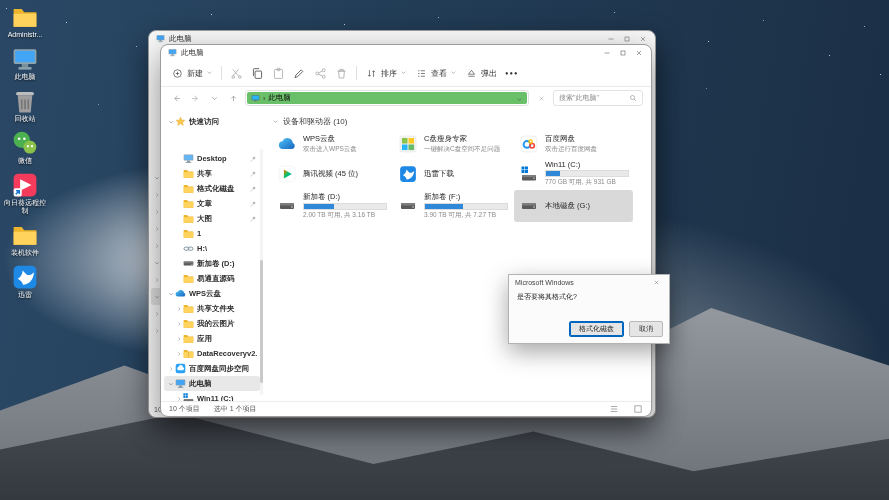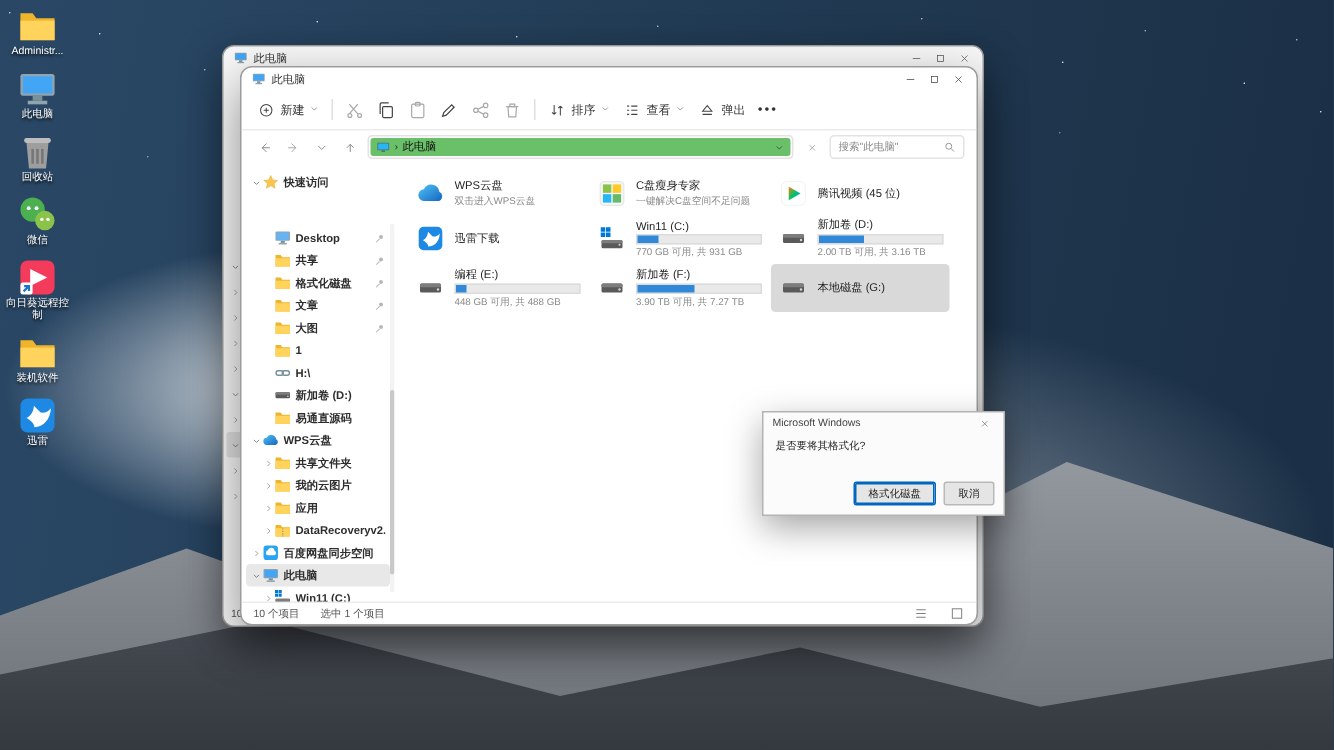--- a/index.html
+++ b/index.html
@@ -719,20 +719,26 @@
             <svg viewBox="0 0 16 16">
               <rect x="1" y="5" width="14" height="6" rx="1" fill="#5a5a5a"></rect>
               <rect x="1" y="5" width="14" height="2.5" rx="1" fill="#7d7d7d"></rect>
               <circle cx="13" cy="9" r=".8" fill="#cfd8dc"></circle>
             </svg>
           </span>
                    <span class="nav-lbl">新加卷 (D:)</span>
         </div>
       </div>
     <div class="mainpane">
+      <div class="sec-head">
+        <svg viewBox="0 0 16 16">
+            <path d="M4 6l4 4 4-4" fill="none" stroke="#555"></path>
+          </svg>
+        <span>设备和驱动器 (10)</span>
+      </div>
       <div class="tile-grid" id="tile-grid">
           <div class="tile">
             <span class="tic ">
               <svg viewBox="0 0 16 16">
                 <defs>
                   <linearGradient id="gwps" x1="0" y1="0" x2="1" y2="1">
                     <stop offset="0" stop-color="#4fc3f7"></stop>
                     <stop offset="1" stop-color="#1565c0"></stop>
                   </linearGradient>
                 </defs>
@@ -750,20 +756,34 @@
                 <rect x="1" y="1" width="14" height="14" rx="2" fill="#f7f7f7" stroke="#ddd" stroke-width=".5"></rect>
                 <rect x="2.6" y="2.6" width="5" height="5" fill="#8bc34a"></rect>
                 <rect x="8.4" y="2.6" width="5" height="5" fill="#ffca28"></rect>
                 <rect x="2.6" y="8.4" width="5" height="5" fill="#29b6f6"></rect>
                 <rect x="8.4" y="8.4" width="5" height="5" fill="#66bb6a"></rect>
               </svg>
             </span>
                   <span class="txt">
               <span class="tname">C盘瘦身专家</span>
               <span class="tsub">一键解决C盘空间不足问题</span>
+            </span>
+          </div>
+          <div class="tile">
+            <span class="tic ">
+              <svg viewBox="0 0 16 16">
+                <rect x="1" y="1" width="14" height="14" rx="3" fill="#fff" stroke="#e3e3e3" stroke-width=".5"></rect>
+                <circle cx="6.2" cy="8.4" r="3" fill="none" stroke="#2196f3" stroke-width="1.7"></circle>
+                <circle cx="10.8" cy="9.6" r="2" fill="none" stroke="#f44336" stroke-width="1.4"></circle>
+                <circle cx="9.4" cy="5.8" r="1.5" fill="none" stroke="#ffc107" stroke-width="1.2"></circle>
+              </svg>
+            </span>
+                  <span class="txt">
+              <span class="tname">百度网盘</span>
+              <span class="tsub">双击运行百度网盘</span>
             </span>
           </div>
           <div class="tile">
             <span class="tic ">
               <svg viewBox="0 0 16 16">
                 <defs>
                   <linearGradient id="gtv" x1="0" y1="0" x2="1" y2="1">
                     <stop offset="0" stop-color="#ff7a00"></stop>
                     <stop offset=".5" stop-color="#00c46a"></stop>
                     <stop offset="1" stop-color="#0090ff"></stop>
@@ -826,36 +846,20 @@
           </div>
           <div class="tile">
             <span class="tic hdd">
               <svg viewBox="0 0 16 16">
                 <rect x="1" y="5" width="14" height="6" rx="1" fill="#5a5a5a"></rect>
                 <rect x="1" y="5" width="14" height="2.5" rx="1" fill="#7d7d7d"></rect>
                 <circle cx="13" cy="9" r=".8" fill="#cfd8dc"></circle>
               </svg>
             </span>
                   <span class="txt">
-              <span class="tname">编程 (E:)</span>
-              <span class="tbar">
-                <i style="width:8%"></i>
-              </span>
-              <span class="tsub">448 GB 可用, 共 488 GB</span>
-            </span>
-          </div>
-          <div class="tile">
-            <span class="tic hdd">
-              <svg viewBox="0 0 16 16">
-                <rect x="1" y="5" width="14" height="6" rx="1" fill="#5a5a5a"></rect>
-                <rect x="1" y="5" width="14" height="2.5" rx="1" fill="#7d7d7d"></rect>
-                <circle cx="13" cy="9" r=".8" fill="#cfd8dc"></circle>
-              </svg>
-            </span>
-                  <span class="txt">
               <span class="tname">新加卷 (F:)</span>
               <span class="tbar">
                 <i style="width:46%"></i>
               </span>
               <span class="tsub">3.90 TB 可用, 共 7.27 TB</span>
             </span>
           </div>
           <div class="tile sel">
             <span class="tic hdd">
               <svg viewBox="0 0 16 16">

